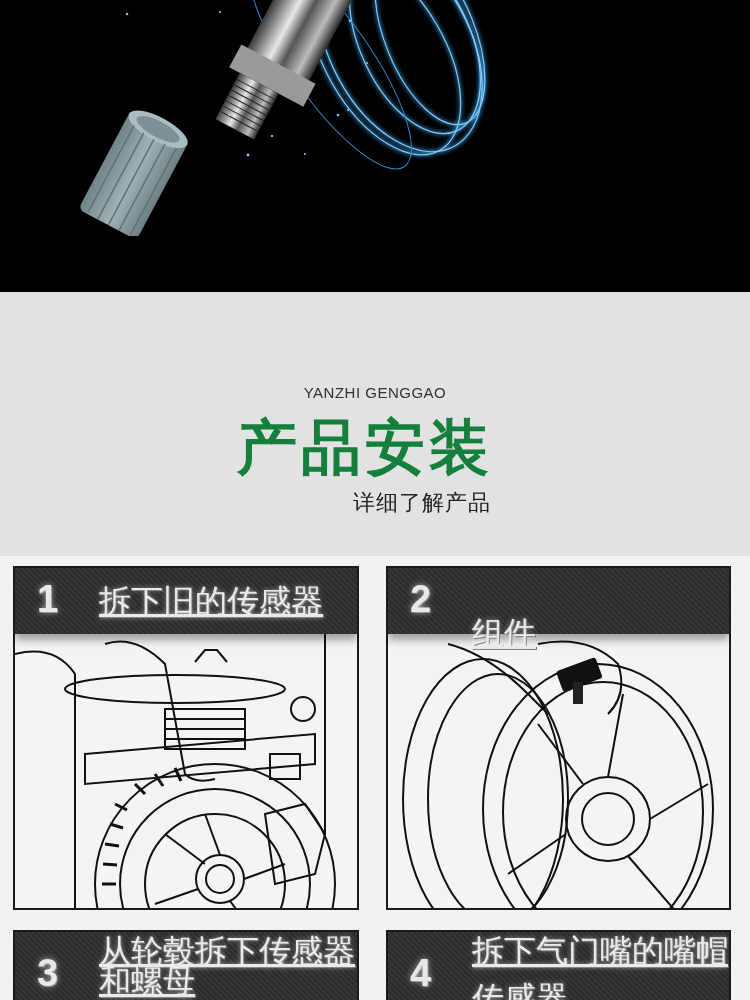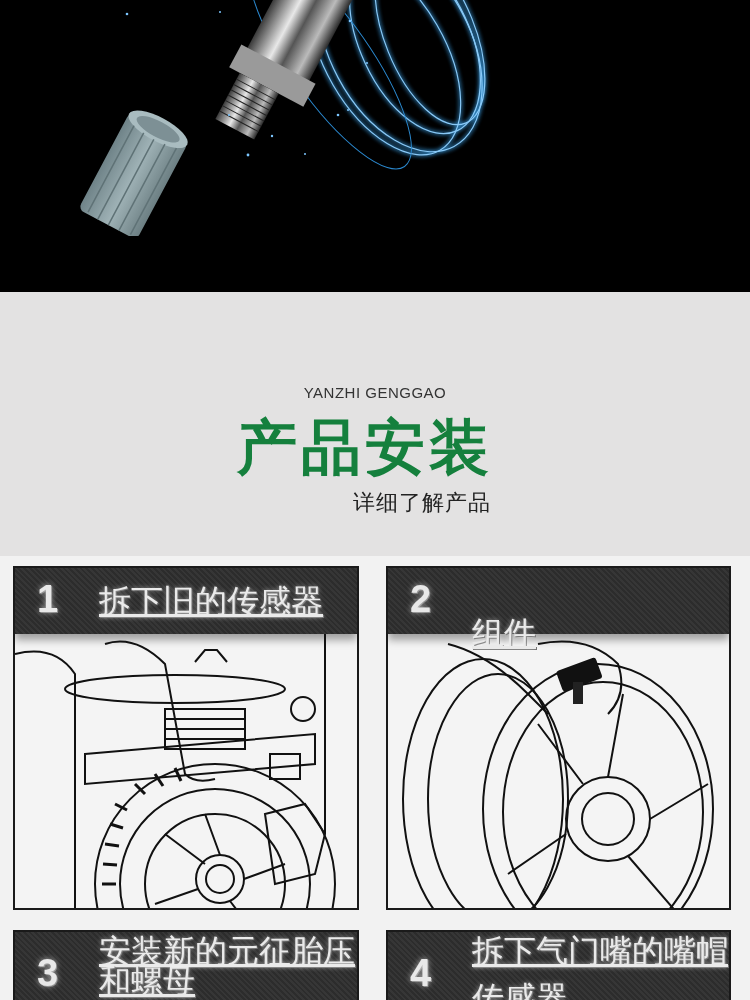--- a/index.html
+++ b/index.html
@@ -178,21 +178,21 @@
         <path d="M150 10 Q200 0 230 30 Q240 60 220 80"></path>
       </g>
       <rect x="170" y="30" width="42" height="22" rx="3" fill="#111" transform="rotate(-20 190 40)"></rect>
       <rect x="185" y="48" width="10" height="22" fill="#222"></rect>
     </svg>
   </div>
 
   <div class="panel p3">
     <div class="hdr" style="height:100px;">
       <div class="num" style="top:20px;">3</div>
-      <div class="ttl" style="top:4px;">安装新的元征胎压</div>
+      <div class="ttl" style="top:4px;">从轮毂拆下传感器</div>
       <div class="ttl" style="top:34px;">和螺母</div>
     </div>
   </div>
 
   <div class="panel p4">
     <div class="hdr" style="height:100px;">
       <div class="num" style="top:20px;">4</div>
       <div class="ttl" style="top:4px;">拆下气门嘴的嘴帽</div>
       <div class="ttl" style="top:51px;">传感器</div>
     </div>

